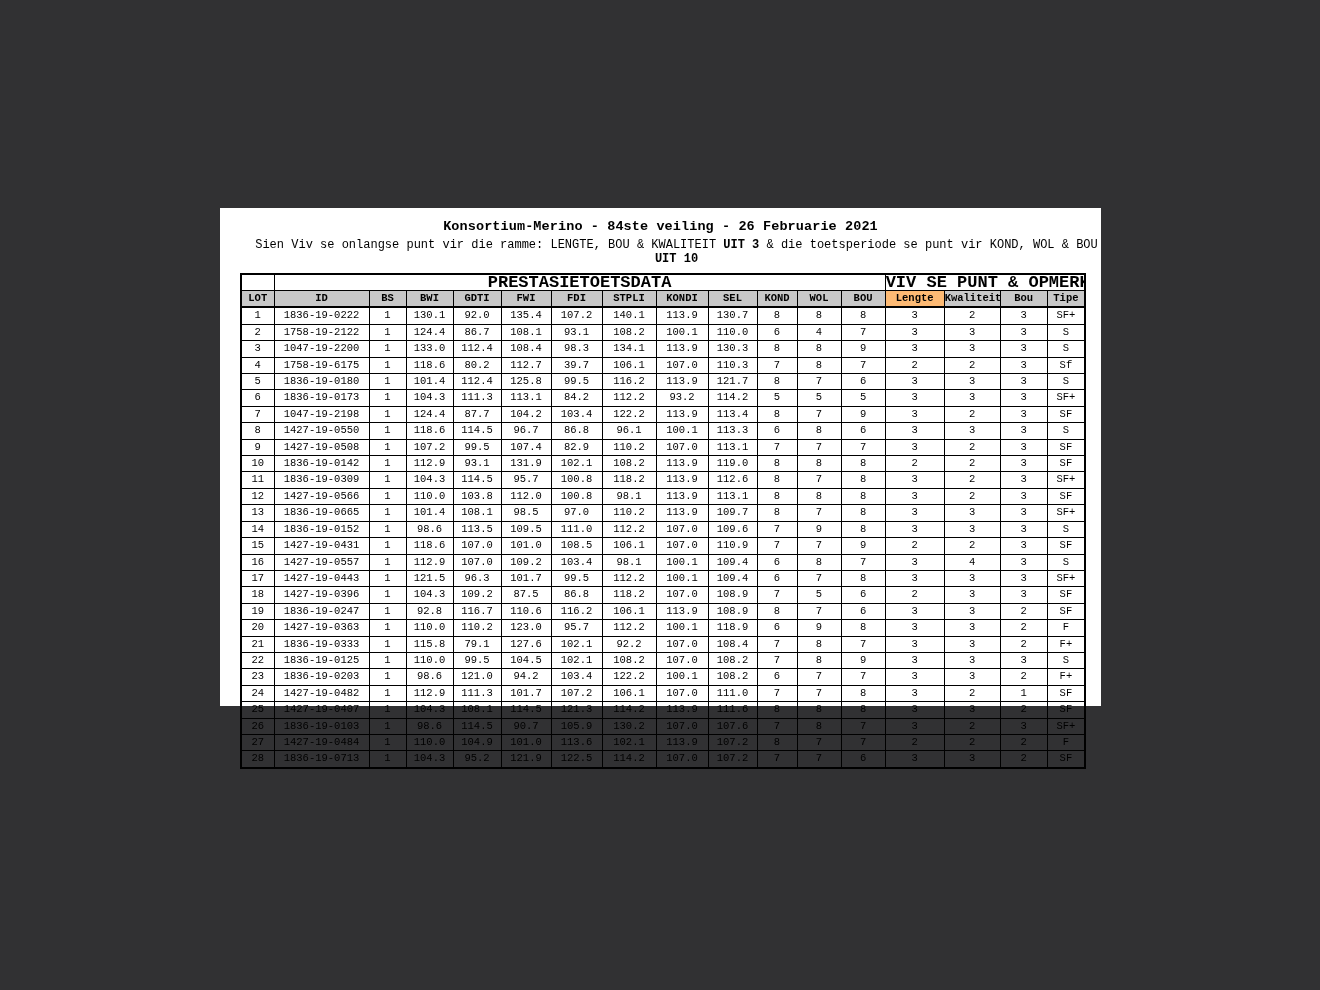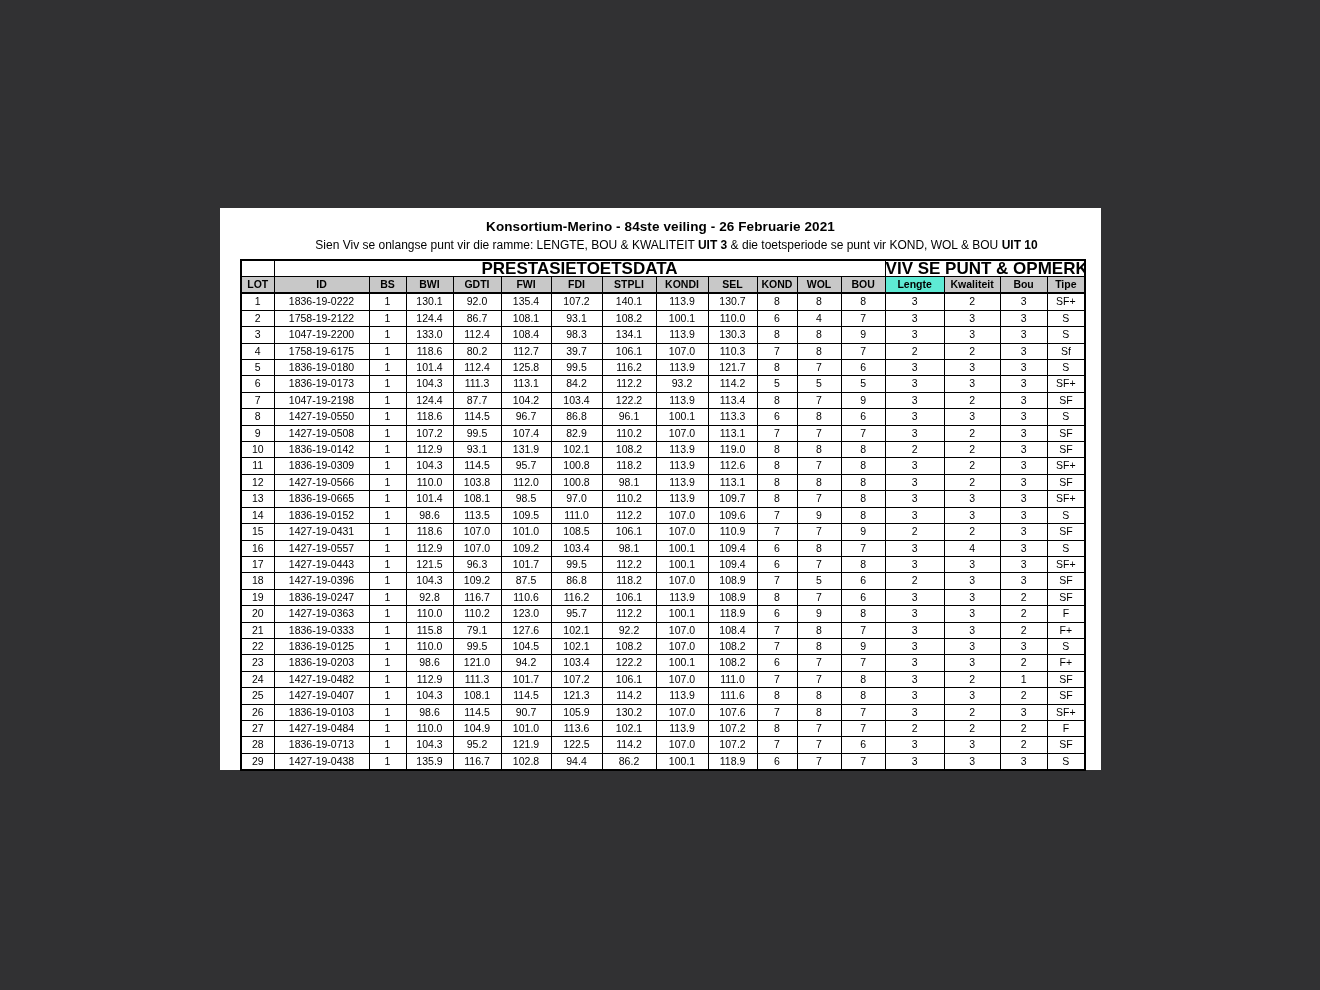--- a/index.html
+++ b/index.html
@@ -2,22 +2,22 @@
 <html><head>
 <meta charset="utf-8">
 <style>
   html,body{margin:0;padding:0;}
   body{
     width:1320px;height:990px;position:relative;overflow:hidden;
     background:#313133;
     font-family:"Liberation Sans",sans-serif;
   }
   .page{
-    position:absolute;left:220px;top:208px;width:881px;height:562px;
-    background:#ffffff;color:#000;
+    position:absolute;left:220px;top:208px;width:881px;height:498px;
+    background:#ffffff;color:#000;font-family:Liberation Mono, monospace;
   }
   .doc-title{
     text-align:center;font-weight:bold;font-size:13.5px;
     padding-top:11px;letter-spacing:0.1px;
   }
   .doc-subtitle{
     text-align:center;font-size:12px;margin-top:4px;padding-left:32px;
   }
   .doc-subtitle b{font-weight:bold;}
   table.data{
@@ -80,21 +80,21 @@
           <th style="background: rgb(200, 200, 200);">BWI</th>
           <th style="background: rgb(200, 200, 200);">GDTI</th>
           <th style="background: rgb(200, 200, 200);">FWI</th>
           <th style="background: rgb(200, 200, 200);">FDI</th>
           <th style="background: rgb(200, 200, 200); margin-left: 8px;">STPLI</th>
           <th style="background: rgb(200, 200, 200);">KONDI</th>
           <th style="background: rgb(200, 200, 200);">SEL</th>
           <th style="background: rgb(200, 200, 200); text-align: center;">KOND</th>
           <th style="background: rgb(200, 200, 200); margin-left: 27px;">WOL</th>
           <th style="background: rgb(200, 200, 200);">BOU</th>
-          <th class="viv-first" style="background: #5eead4;">Lengte</th>
+          <th class="viv-first" style="background: #fdba74;">Lengte</th>
           <th style="background: rgb(200, 200, 200);">Kwaliteit</th>
           <th style="background: rgb(200, 200, 200);">Bou</th>
           <th style="background: rgb(200, 200, 200);">Tipe</th>
         </tr>
       </thead>
     <tbody>
         <tr>
           <td>1</td>
           <td>1836-19-0222</td>
           <td>1</td>
@@ -619,34 +619,15 @@
           <td>107.0</td>
           <td>107.2</td>
           <td>7</td>
           <td>7</td>
           <td>6</td>
           <td class="viv-first">3</td>
           <td>3</td>
           <td>2</td>
           <td>SF</td>
         </tr>
-        <tr>
-          <td>29</td>
-          <td>1427-19-0438</td>
-          <td>1</td>
-          <td>135.9</td>
-          <td>116.7</td>
-          <td>102.8</td>
-          <td>94.4</td>
-          <td>86.2</td>
-          <td>100.1</td>
-          <td>118.9</td>
-          <td>6</td>
-          <td>7</td>
-          <td>7</td>
-          <td class="viv-first">3</td>
-          <td>3</td>
-          <td>3</td>
-          <td>S</td>
-        </tr>
       </tbody>
   </table>
 </div>
 
 </body></html>

